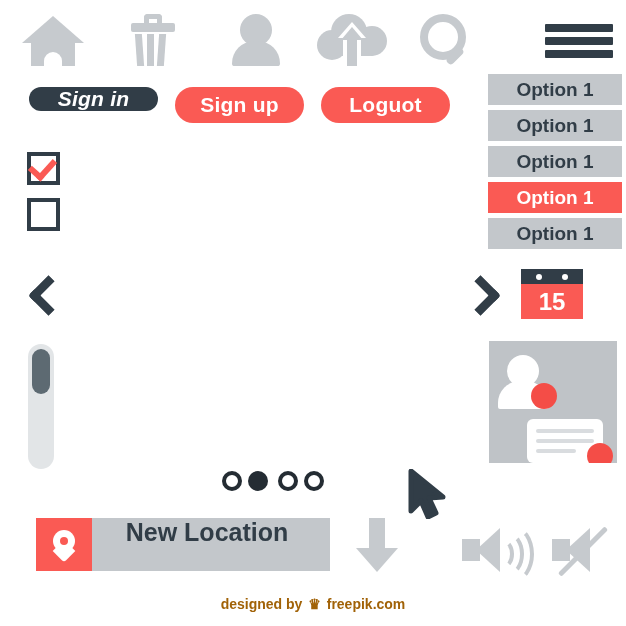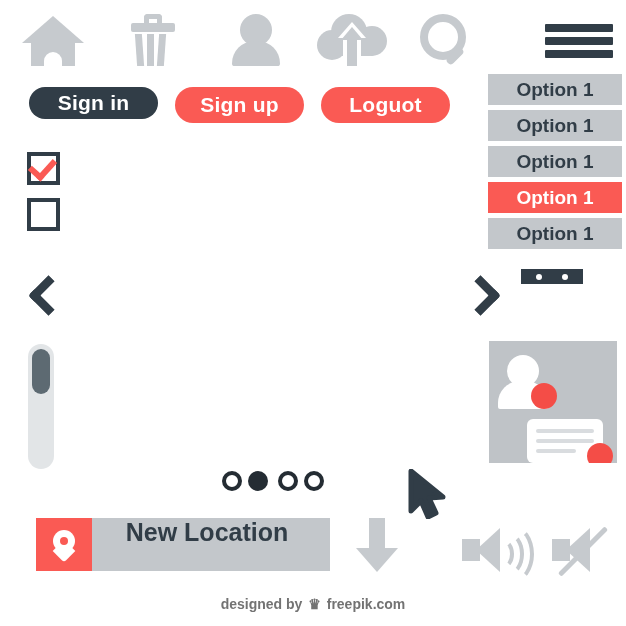--- a/index.html
+++ b/index.html
@@ -166,21 +166,21 @@
 
   
   .spk-box{position:absolute;background:#c6cace;}
   .spk-cone{position:absolute;width:0;height:0;border-top:22px solid transparent;border-bottom:22px solid transparent;border-right:24px solid #c6cace;}
   .wave{position:absolute;border:4px solid #c6cace;border-radius:50%;border-left-color:transparent;border-top-color:transparent;border-bottom-color:transparent;}
   .mute-slash{position:absolute;width:66px;height:5px;background:#c6cace;transform:rotate(-45deg);border-radius:2px;}
 
   
   #footer{
     position:absolute;left:0;top:596px;width:626px;text-align:center;
-    color:#737373;font-size:14px;font-weight:bold;
+    color:#a16207;font-size:14px;font-weight:bold;
   }
   #footer .crown{display:inline-block;margin:0 2px;font-size:14px;}
 </style>
 </head>
 <body>
 
 <div id="stage">
 
   <div class="top-icon" style="left:22px;top:16px;width:62px;height:50px;">
     <div class="house-roof" style="left:0;top:0;"></div>
@@ -216,21 +216,21 @@
     <div class="mag-ring" style="left:0;top:0;width:30px;height:30px;"></div>
     <div class="mag-handle" style="left:31px;top:32px;width:8px;height:20px;"></div>
   </div>
 
   <div class="top-icon" style="left:545px;top:24px;width:68px;height:34px;">
     <div class="burger-bar" style="left:0;top:0;width:68px;height:8px;"></div>
     <div class="burger-bar" style="left:0;top:13px;width:68px;height:8px;"></div>
     <div class="burger-bar" style="left:0;top:26px;width:68px;height:8px;"></div>
   </div>
 
-  <div class="pill pill-dark" style="left:29px;top:87px;width:129px;height:32px;">
+  <div class="pill pill-dark" style="left:29px;top:87px;width:129px;height:24px;font-style:italic;">
     <span>Sign in</span>
   </div>
   <div class="pill pill-red" style="left:321px;top:87px;width:129px;height:36px;">
     <span>Loguot</span>
   </div>
   <div class="pill pill-red" style="left:175px;top:87px;width:129px;height:36px;">
     <span>Sign up</span>
   </div>
 
   <div class="option option-grey" style="top:74px;">
@@ -265,20 +265,21 @@
   <div class="dot dot-hollow" style="left:222px;top:471px;"></div>
   <div class="dot dot-filled" style="left:248px;top:471px;"></div>
   <div class="dot dot-hollow" style="left:278px;top:471px;"></div>
   <div class="dot dot-hollow" style="left:304px;top:471px;"></div>
 
   <div id="calendar">
     <div class="cal-top">
       <div class="cal-hole" style="left:15px;"></div>
       <div class="cal-hole" style="left:41px;"></div>
     </div>
+    <div class="cal-body">15</div>
   </div>
 
   <div id="chat-panel">
     <div class="av-head" style="left:18px;top:14px;width:32px;height:32px;"></div>
     <div class="av-body" style="left:9px;top:40px;width:50px;height:28px;"></div>
     <div class="badge" style="left:42px;top:42px;width:26px;height:26px;"></div>
 
     <div class="bubble" style="left:38px;top:78px;width:76px;height:44px;"></div>
     <div class="bubble-tail" style="left:66px;top:118px;"></div>
     <div class="bubble-line" style="left:47px;top:88px;width:58px;"></div>

